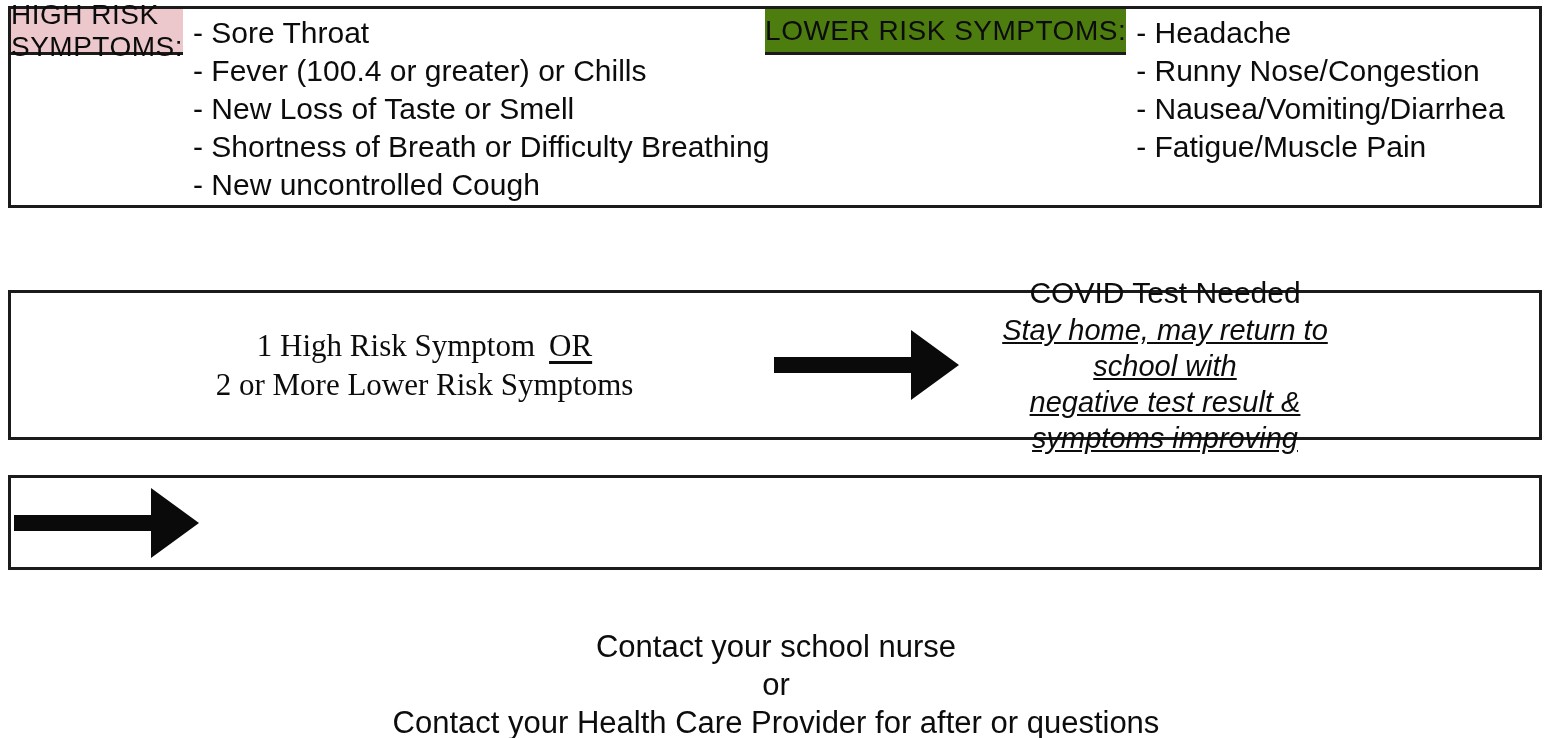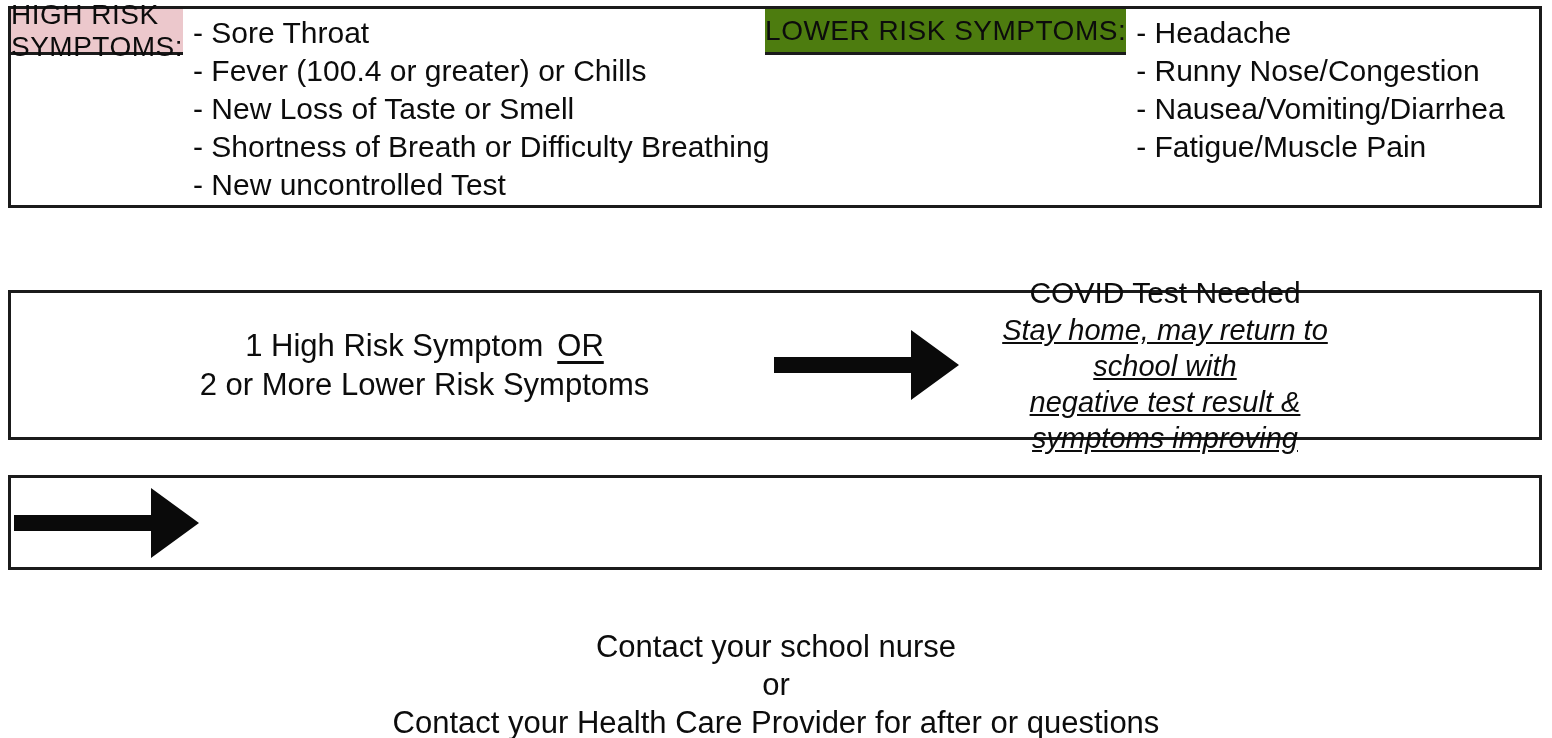--- a/index.html
+++ b/index.html
@@ -39,21 +39,21 @@
     position: absolute; left: 8px; width: 1534px;
     border: 3px solid #1b1b1b; box-sizing: border-box;
     display: flex; align-items: center; background: #ffffff;
   }
   .rule-box.first  { top: 290px; height: 150px; }
   .rule-box.second { top: 475px; height: 95px; }
   .rule-condition {
     flex: 0 0 760px; text-align: center;
     font-size: 31px; line-height: 39px; box-sizing: border-box;
   }
-  .rule-condition.shifted { padding-left: 67px; }
+  .rule-condition.shifted { padding-left: 67px; font-family: Liberation Serif, serif; }
   .or-label { text-decoration: underline; margin-left: 14px; text-underline-offset: 5px; }
   .rule-arrow { flex: 0 0 190px; display: flex; align-items: center; justify-content: center; }
   .rule-outcome { flex: 1; text-align: center; box-sizing: border-box; }
   .rule-box.first  .rule-outcome { padding-right: 170px; }
   .rule-box.second .rule-outcome { padding-right: 80px; font-size: 32px; line-height: 39px; }
   .outcome-title { font-size: 30px; line-height: 38px; }
   .outcome-note  { font-size: 29px; line-height: 36px; font-style: italic; text-decoration: underline; }
 
   
   .footer {
@@ -67,21 +67,21 @@
 <div class="page">
 
   <div class="symptom-table">
     <div class="sym-col high">
       <div class="sym-header">HIGH RISK SYMPTOMS:</div>
       <div class="sym-body">
         <div class="sym-item">- Sore Throat</div>
         <div class="sym-item">- Fever (100.4 or greater) or Chills</div>
         <div class="sym-item">- New Loss of Taste or Smell</div>
         <div class="sym-item">- Shortness of Breath or Difficulty Breathing</div>
-        <div class="sym-item">- New uncontrolled Test</div>
+        <div class="sym-item">- New uncontrolled Cough</div>
       </div>
     </div>
     <div class="sym-col lower">
       <div class="sym-header">LOWER RISK SYMPTOMS:</div>
       <div class="sym-body">
         <div class="sym-item">- Headache</div>
         <div class="sym-item">- Runny Nose/Congestion</div>
         <div class="sym-item">- Nausea/Vomiting/Diarrhea</div>
         <div class="sym-item">- Fatigue/Muscle Pain</div>
       </div>

